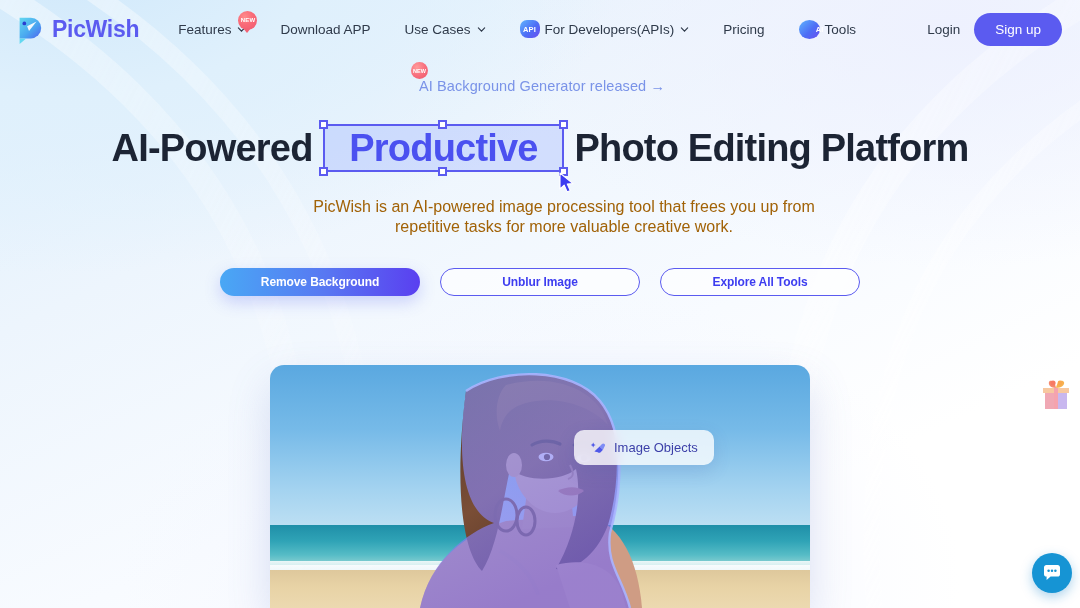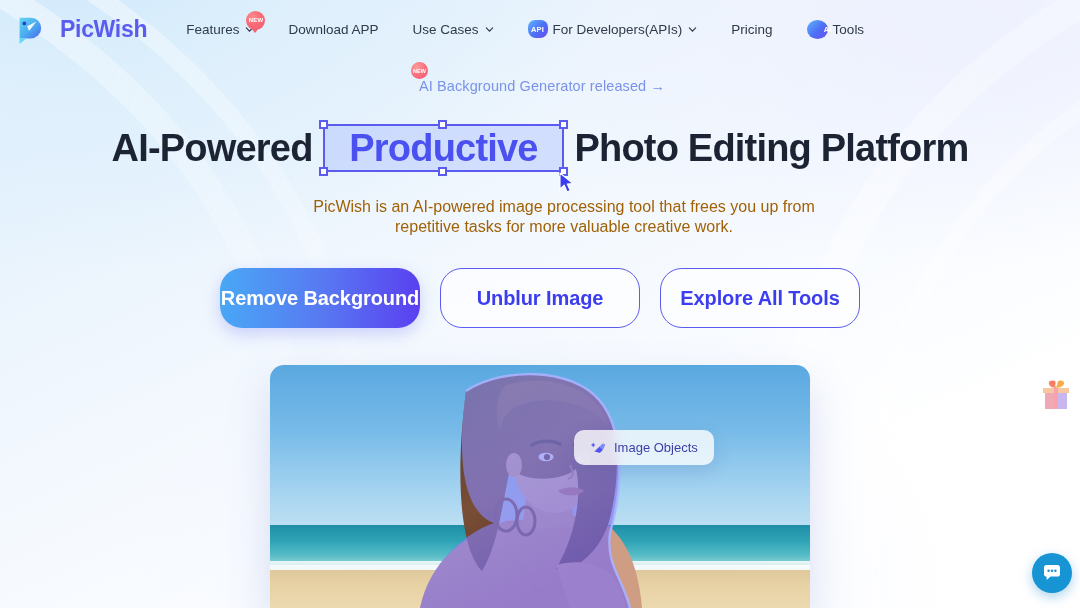--- a/index.html
+++ b/index.html
@@ -24,21 +24,21 @@
   }
   #bg-swirls { position:absolute; inset:0; opacity:.55; }
 
   
   #nav {
     position: absolute; top: 0; left: 0; right: 0; height: 58px;
     display: flex; align-items: center;
     padding: 0 18px 0 14px;
     z-index: 30;
   }
-  .logo-wrap { display: flex; align-items: center; gap: 16px; margin-right: 26px; }
+  .logo-wrap { display: flex; align-items: center; gap: 8px; margin-right: 26px; }
   .logo-mark { width: 30px; height: 30px; display:block; }
   .logo-text {
     font-size: 23px; font-weight: 700; letter-spacing: -0.3px;
     color: #5b5bf0;
   }
   .nav-links { display: flex; align-items: center; gap: 8px; }
   .nav-item {
     position: relative;
     display: flex; align-items: center; gap: 5px;
     padding: 6px 13px;
@@ -140,23 +140,23 @@
   #subtitle p {
     font-size: 16px; color: #a16207; line-height: 20px; padding-left: 48px;
   }
 
   
   #cta {
     position: absolute; top: 268px; left: 0; right: 0;
     display: flex; justify-content: center; gap: 20px; z-index: 12;
   }
   .btn {
-    height: 60px; border-radius: 22px;
+    height: 28px; border-radius: 22px;
     display: flex; align-items: center; justify-content: center;
-    font-size: 20px; font-weight: 700; letter-spacing: -.1px;
+    font-size: 12px; font-weight: 700; letter-spacing: -.1px;
     cursor: pointer; font-family: inherit;
   }
   .btn-primary {
     width: 200px; border: 0; color: #fff;
     background: linear-gradient(92deg, #49a8f5 0%, #5878f2 52%, #5a3ff0 100%);
     box-shadow: 0 6px 16px rgba(80,90,240,.25);
   }
   .btn-outline {
     width: 200px; background: rgba(255,255,255,.6);
     border: 1.5px solid #5b5bf0; color: #3d3df0;
@@ -283,20 +283,24 @@
       <span>Pricing</span>
     </div>
 
     <div class="nav-item">
       <span class="pill-icon" style="border-radius:50%;width:19px;height:19px;padding-left:21px;">AI</span>
       <span>Tools</span>
     </div>
 
   </div>
 
+  <div class="nav-right">
+    <span class="login-link">Login</span>
+    <button class="signup-btn">Sign up</button>
+  </div>
 </nav>
 
 <div id="announce">
   <span class="announce-inner">
     <span class="announce-badge">NEW</span>
     <span class="announce-link">AI Background Generator released →</span>
   </span>
 </div>
 
 <div id="headline">

